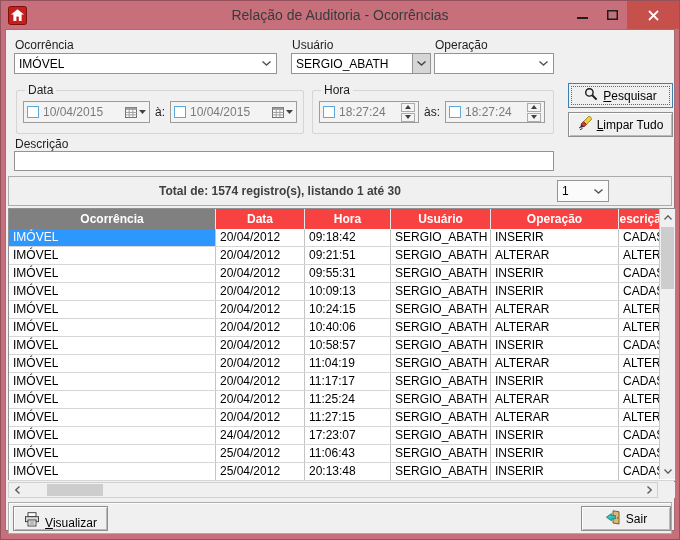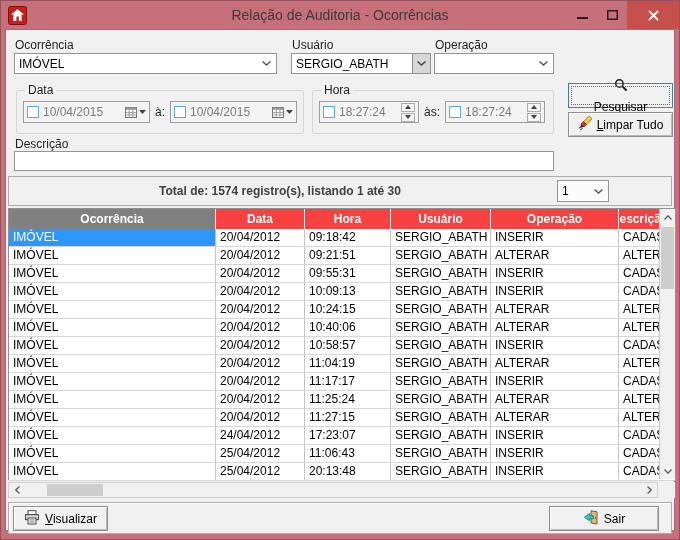--- a/index.html
+++ b/index.html
@@ -213,21 +213,21 @@
             <span class="spinbtn">
                 <svg width="6" height="4" viewBox="0 0 6 4">
                   <polygon points="0,0 6,0 3,4" fill="#404040"></polygon>
                 </svg>
               </span>
           </span>
         </div>
       </div>
     </div>
 
-    <div class="btn focused" style="position:absolute;left:562px;top:53px;width:105px;height:25px;flex-direction:column;">
+    <div class="btn focused" style="position:absolute;left:562px;top:53px;width:105px;height:25px;">
       <span>
         <svg width="14" height="14" viewBox="0 0 14 14">
           <circle cx="5.4" cy="5.4" r="3.7" fill="none" stroke="#1A1A1A" stroke-width="1.4"></circle>
           <line x1="8.3" y1="8.3" x2="12.6" y2="12.6" stroke="#1A1A1A" stroke-width="2"></line>
         </svg>
       </span>
       <span><span class="accel">P</span><span>esquisar</span></span>
     </div>
     <div class="btn" style="position:absolute;left:562px;top:82px;width:105px;height:25px;">
       <span>
@@ -422,33 +422,33 @@
         </div>
       <div class="hbtn">
         <svg width="5" height="8" viewBox="0 0 5 8">
             <polyline points="0.5,0.5 4.2,4 0.5,7.5" fill="none" stroke="#5A5A5A" stroke-width="1.3"></polyline>
           </svg>
       </div>
     </div>
     <div class="corner" style="top:452px;left:652px;"></div>
 
     <div class="botbar" style="top:472px;">
-      <div class="btn" style="position:absolute;left:4px;top:3px;width:95px;height:25px;">
+      <div class="btn" style="position:absolute;left:4px;top:3px;width:95px;height:25px;align-items:flex-end;">
         <span>
           <svg width="16" height="15" viewBox="0 0 16 15">
             <rect x="4" y="0.7" width="8" height="4" fill="#FFF" stroke="#333" stroke-width="0.9"></rect>
             <rect x="1.5" y="4.7" width="13" height="5" fill="#DCDCDC" stroke="#333" stroke-width="0.9"></rect>
             <rect x="4" y="8" width="8" height="6" fill="#FFF" stroke="#333" stroke-width="0.9"></rect>
             <line x1="5.4" y1="10" x2="10.6" y2="10" stroke="#555" stroke-width="0.8"></line>
             <line x1="5.4" y1="12" x2="10.6" y2="12" stroke="#555" stroke-width="0.8"></line>
           </svg>
         </span>
         <span><span class="accel">V</span><span>isualizar</span></span>
       </div>
-      <div class="btn" style="position:absolute;right:12px;top:3px;width:110px;height:25px;">
+      <div class="btn" style="position:absolute;right:0;top:3px;width:90px;height:25px;">
         <span>
           <svg width="16" height="15" viewBox="0 0 16 15">
             <polygon points="8,0.8 14,1.8 14,14 8,13" fill="#D9B878" stroke="#6B5327" stroke-width="0.9"></polygon>
             <line x1="12.6" y1="7.2" x2="12.6" y2="8.6" stroke="#6B5327" stroke-width="1.2"></line>
             <polygon points="6.4,3.6 1.4,7.2 6.4,10.8 6.4,8.8 10.4,8.8 10.4,5.6 6.4,5.6" fill="#34C6C6" stroke="#0B7A78" stroke-width="0.8"></polygon>
           </svg>
         </span>
         <span>Sair</span>
       </div>
     </div>

